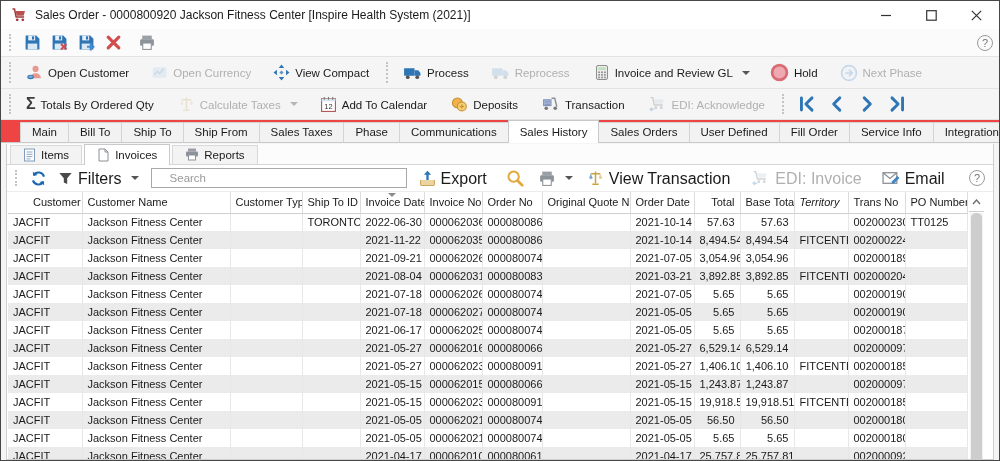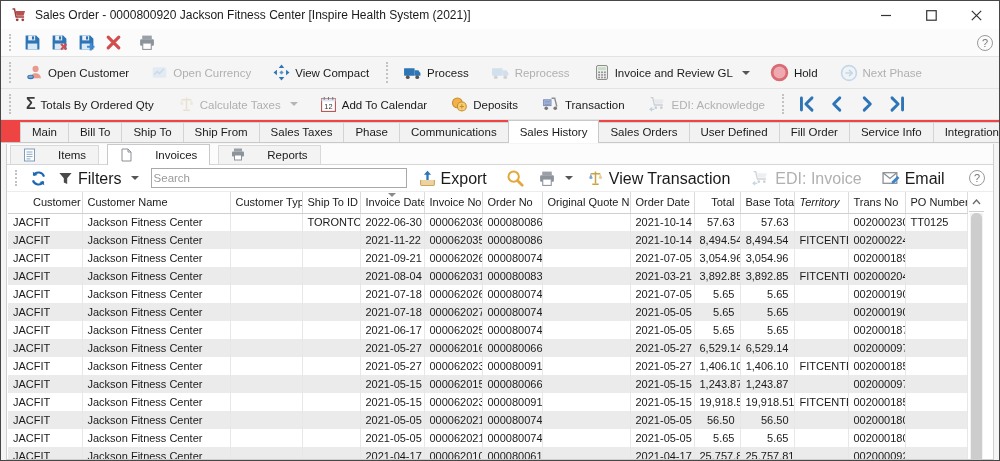--- a/index.html
+++ b/index.html
@@ -31,26 +31,26 @@
   .push { margin-left:auto; }
 
   
   .tabstrip { display:flex; align-items:flex-end; height:23px; padding-left:19px; background:#ef4444; border-bottom:1px solid #c9c9c9; }
   .tab { font-size:11.5px; padding:3px 11px 4px; border:1px solid #d4d4d4; border-bottom:none; background:#f2f2f2; margin-right:-1px; height:20px; white-space:nowrap; }
   .tab.active { background:#fff; border-color:#c9c9c9; height:23px; padding-top:5px; margin-bottom:-1px; position:relative; z-index:2; }
 
   
   .panel { position:absolute; left:5px; right:5px; top:143px; bottom:0; background:#fff; border:1px solid #cfcfcf; border-top:none; overflow:hidden; }
   .subtabstrip { display:flex; align-items:flex-end; height:21px; padding-left:3px; background:#fcfcfc; border-bottom:1px solid #d6d6d6; }
-  .subtab { display:flex; align-items:center; gap:22px; font-size:11.5px; padding:2px 12px 3px; border:1px solid #d9d9d9; border-bottom:none; background:#f3f3f3; margin-right:8px; height:19px; }
+  .subtab { display:flex; align-items:center; gap:5px; font-size:11.5px; padding:2px 12px 3px; border:1px solid #d9d9d9; border-bottom:none; background:#f3f3f3; margin-right:2px; height:19px; }
   .subtab.active { background:#fff; border-color:#c9c9c9; height:21px; margin-bottom:-1px; z-index:2; position:relative; }
 
   .filterbar { display:flex; align-items:center; height:27px; padding:0 8px 0 6px; border-bottom:1px solid #ececec; background:#fff; }
   .filterbar .tbtn { font-size:16px; padding:2px 6px; }
-  .searchbox { width:256px; height:20px; border:1px solid #a9a9a9; font-size:11.5px; padding:0 2px; color:#222; font-family:inherit; margin:0 6px; }
+  .searchbox { width:256px; height:20px; border:1px solid #a9a9a9; font-size:11.5px; padding:0 18px; color:#222; font-family:inherit; margin:0 6px; }
   .searchbox::placeholder { color:#9a9a9a; }
 
   
   .gridwrap { position:relative; }
   table.grid { border-collapse:collapse; table-layout:fixed; width:959px; margin-left:1px; }
   table.grid th { font-weight:normal; font-size:11px; text-align:left; height:21px; padding:0 5px; border-right:1px solid #dcdcdc; border-bottom:1px solid #cfcfcf; position:relative; white-space:nowrap; overflow:hidden; background:#fff; }
   table.grid td { font-size:11px; height:18px; padding:0 5px; border-right:1px solid #e7e7e7; white-space:nowrap; overflow:hidden; }
   table.grid tr.alt td { background:#ebebeb; }
   table.grid .right { text-align:right; }
   th.sorted::before { content:""; position:absolute; top:1px; left:50%; margin-left:-4px; border-left:4px solid transparent; border-right:4px solid transparent; border-top:4px solid #8a8a8a; }

